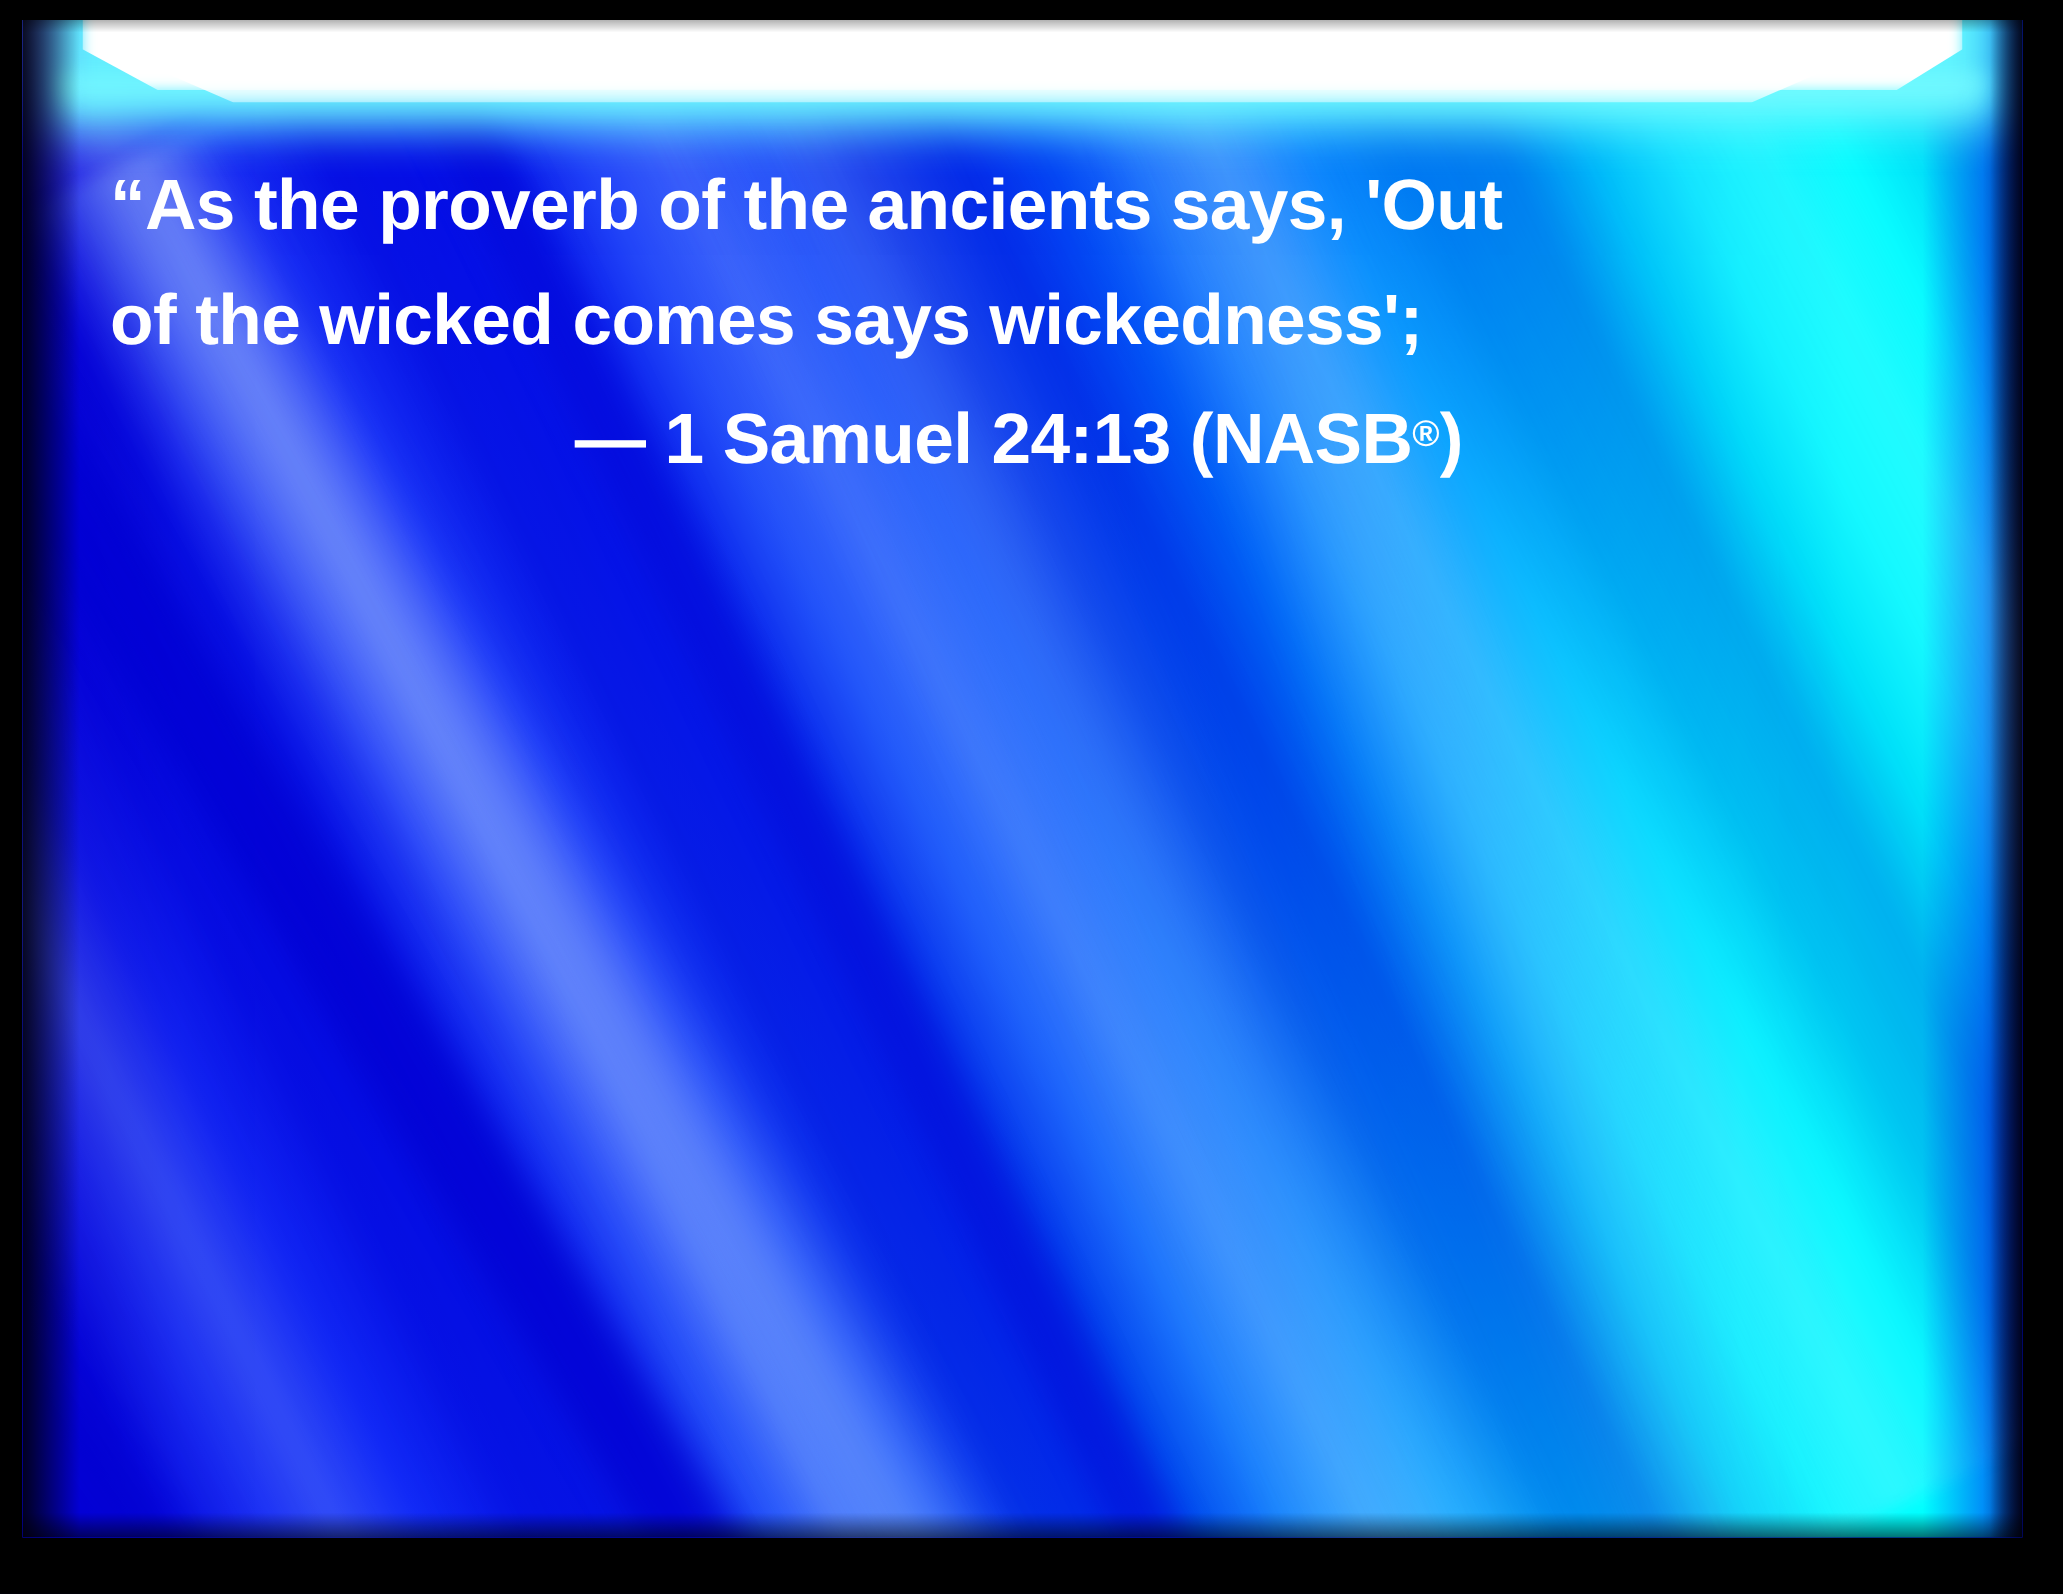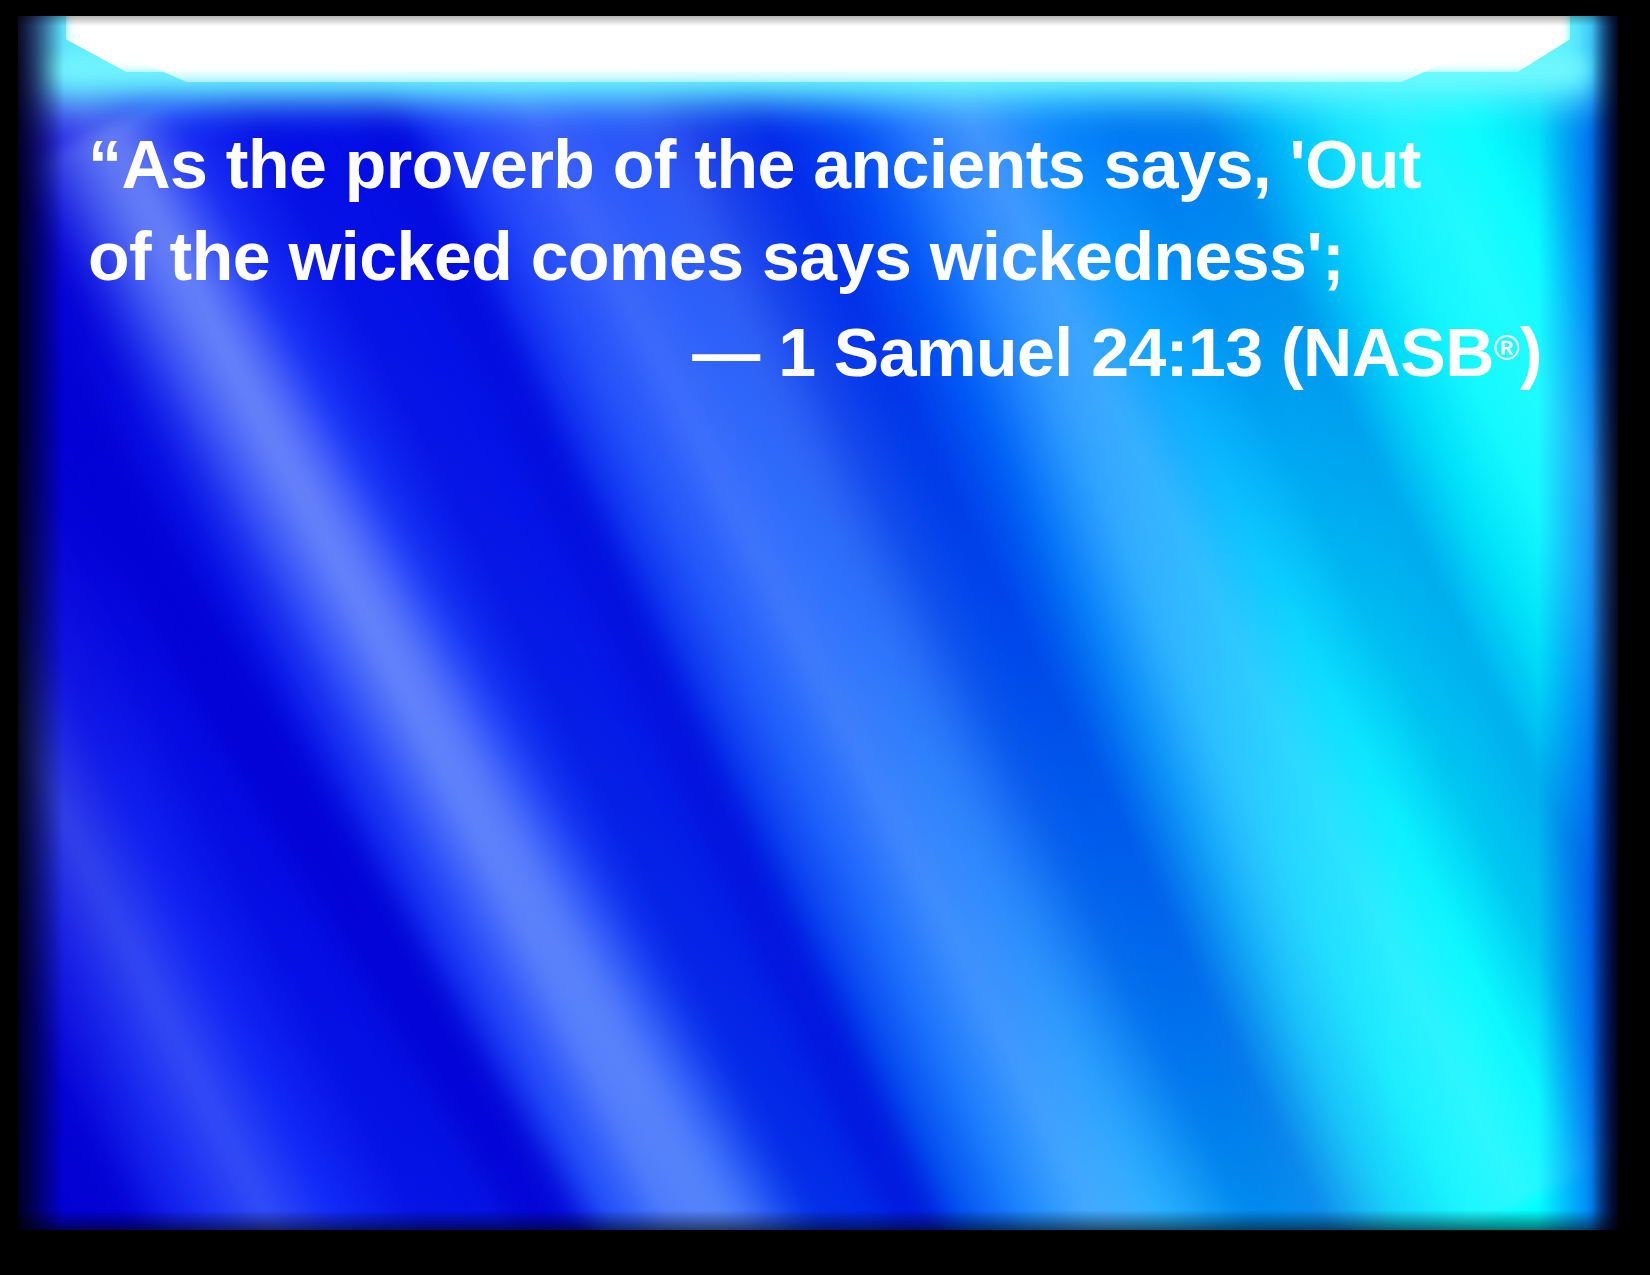--- a/index.html
+++ b/index.html
@@ -212,33 +212,33 @@
   }
 
   
   #verse {
     position: absolute;
     left: 70px;
     top: 102px;
     width: 1460px;
     color: #ffffff;
     font-weight: bold;
-    font-size: 68px;
+    font-size: 57px;
     line-height: 92px;
     font-stretch: condensed;
     letter-spacing: -0.5px;
     text-rendering: optimizeLegibility;
   }
   .verse-line {
     white-space: pre;
     display: block;
   }
   #attribution {
     display: block;
-    text-align: right;
+    text-align: center;
     white-space: pre;
     padding-right: 6px;
   }
   .reg {
     font-size: 0.52em;
     vertical-align: 0.46em;
     letter-spacing: 0;
   }
 </style>
 </head>

